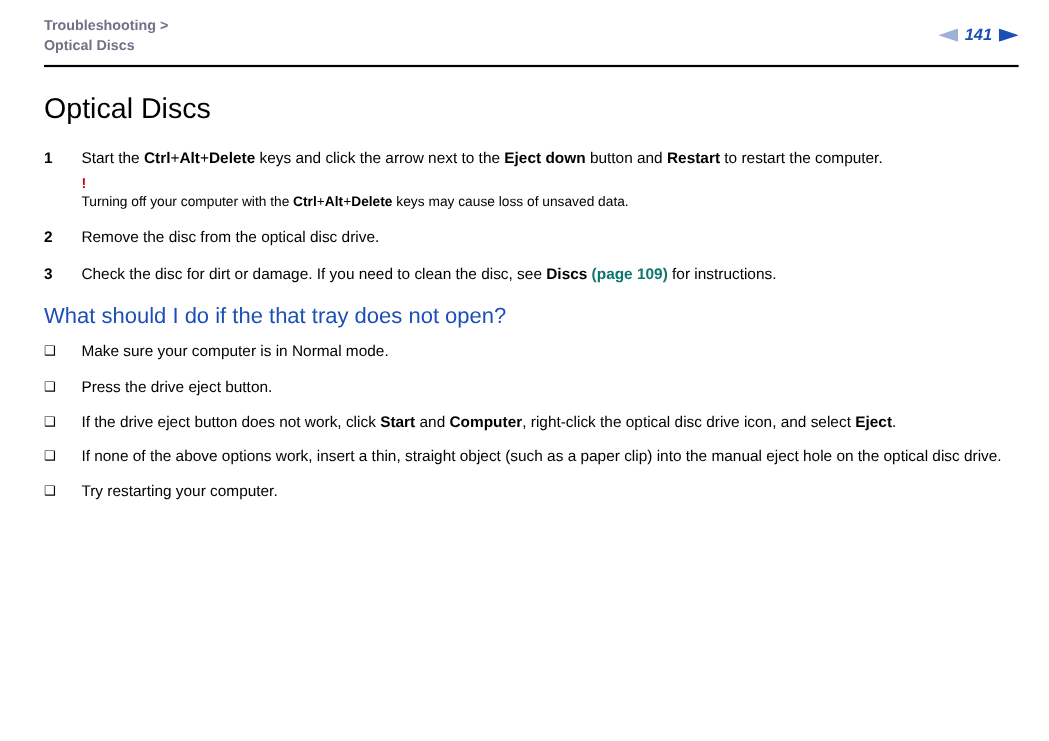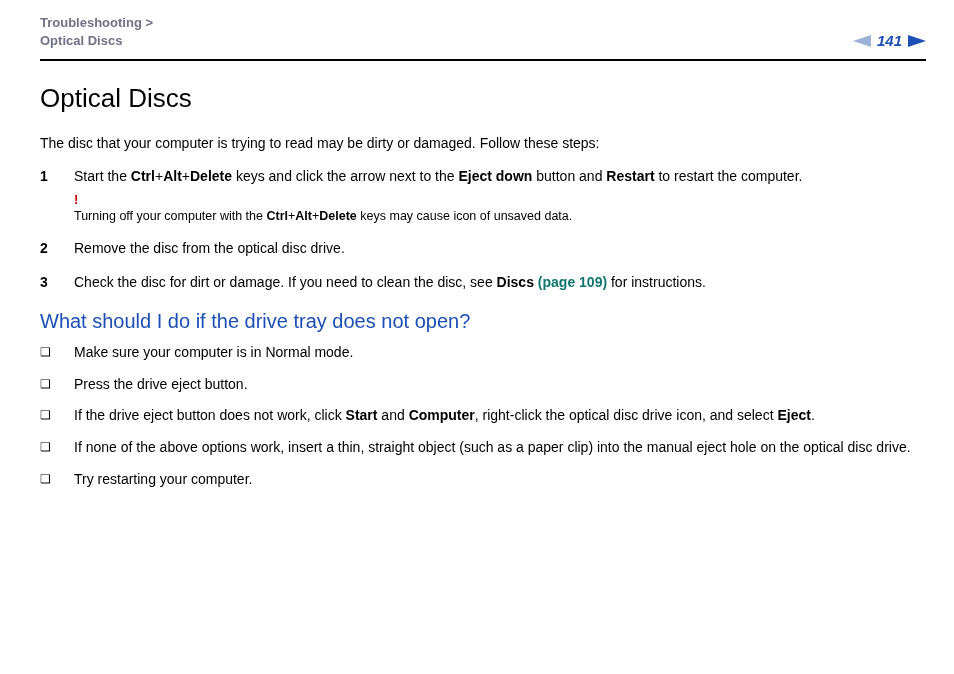--- a/index.html
+++ b/index.html
@@ -1,17 +1,17 @@
 <!DOCTYPE html>
 <html><head>
 <meta charset="utf-8">
 <style>
   html,body{margin:0;padding:0;background:#fff;font-family:Arial,Helvetica,sans-serif;color:#000;font-size:14px}
   .page{width:954px;height:674px;box-sizing:border-box;position:relative}
-  .hdr{display:flex;justify-content:space-between;align-items:flex-end;padding:14px 28px 10px 40px}
+  .hdr{display:flex;justify-content:space-between;padding:14px 28px 10px 40px}
   .crumb{font-weight:bold;color:#717085;font-size:13px;line-height:1.35}
   .crumb a{color:#717085;text-decoration:none}
   .pager{display:flex;align-items:center;gap:6px}
   .pn{color:#1b4fb5;font-weight:bold;font-style:italic;font-size:15px}
   .arrow-l,.arrow-r{display:inline-block}
   .arrow-l svg,.arrow-r svg{display:block}
   .rule{height:2px;background:#000;margin:0 28px 0 40px}
   .content{padding:22px 28px 0 40px}
   h1{font-size:26px;font-weight:normal;margin:0 0 20px 0;color:#000}
   h2{font-size:20px;font-weight:normal;margin:0 0 10px 0;color:#1b4fb5}
@@ -51,45 +51,44 @@
             <polygon points="0,0 0,12 18,6" fill="#1b4fb5"></polygon>
           </svg>
     </span>
   </div>
 </div>
 <div class="rule"></div>
 
 <div class="content">
   <h1>Optical Discs</h1>
 
-  <p>The disc that your computer is trying to read may be dirty or damaged. Follow these steps:</p>
   <ol>
     <li>
       <span class="n">1</span>
       <span class="b">
         <span>Start the </span><b>Ctrl</b><span>+</span><b>Alt</b><span>+</span><b>Delete</b><span> keys and click the arrow next to the </span><b>Eject down</b><span> button and </span><b>Restart</b><span> to restart the computer.</span>
         <div class="warn-mark">!</div>
         <div class="warn-text">
-          <span>Turning off your computer with the </span><b>Ctrl</b><span>+</span><b>Alt</b><span>+</span><b>Delete</b><span> keys may cause icon of unsaved data.</span>
+          <span>Turning off your computer with the </span><b>Ctrl</b><span>+</span><b>Alt</b><span>+</span><b>Delete</b><span> keys may cause loss of unsaved data.</span>
         </div>
       </span>
     </li>
     <li>
       <span class="n">2</span>
       <span class="b">Remove the disc from the optical disc drive.</span>
     </li>
     <li>
       <span class="n">3</span>
       <span class="b">
         <span>Check the disc for dirt or damage. If you need to clean the disc, see </span><b>Discs </b><span class="lnk">(page 109)</span><span> for instructions.</span>
       </span>
     </li>
   </ol>
 
-  <h2>What should I do if the drive tray does not open?</h2>
+  <h2>What should I do if the that tray does not open?</h2>
   <ul>
     <li>
       <span class="sq">❑</span>
       <span class="b">Make sure your computer is in Normal mode.</span>
     </li>
     <li>
       <span class="sq">❑</span>
       <span class="b">Press the drive eject button.</span>
     </li>
     <li>

